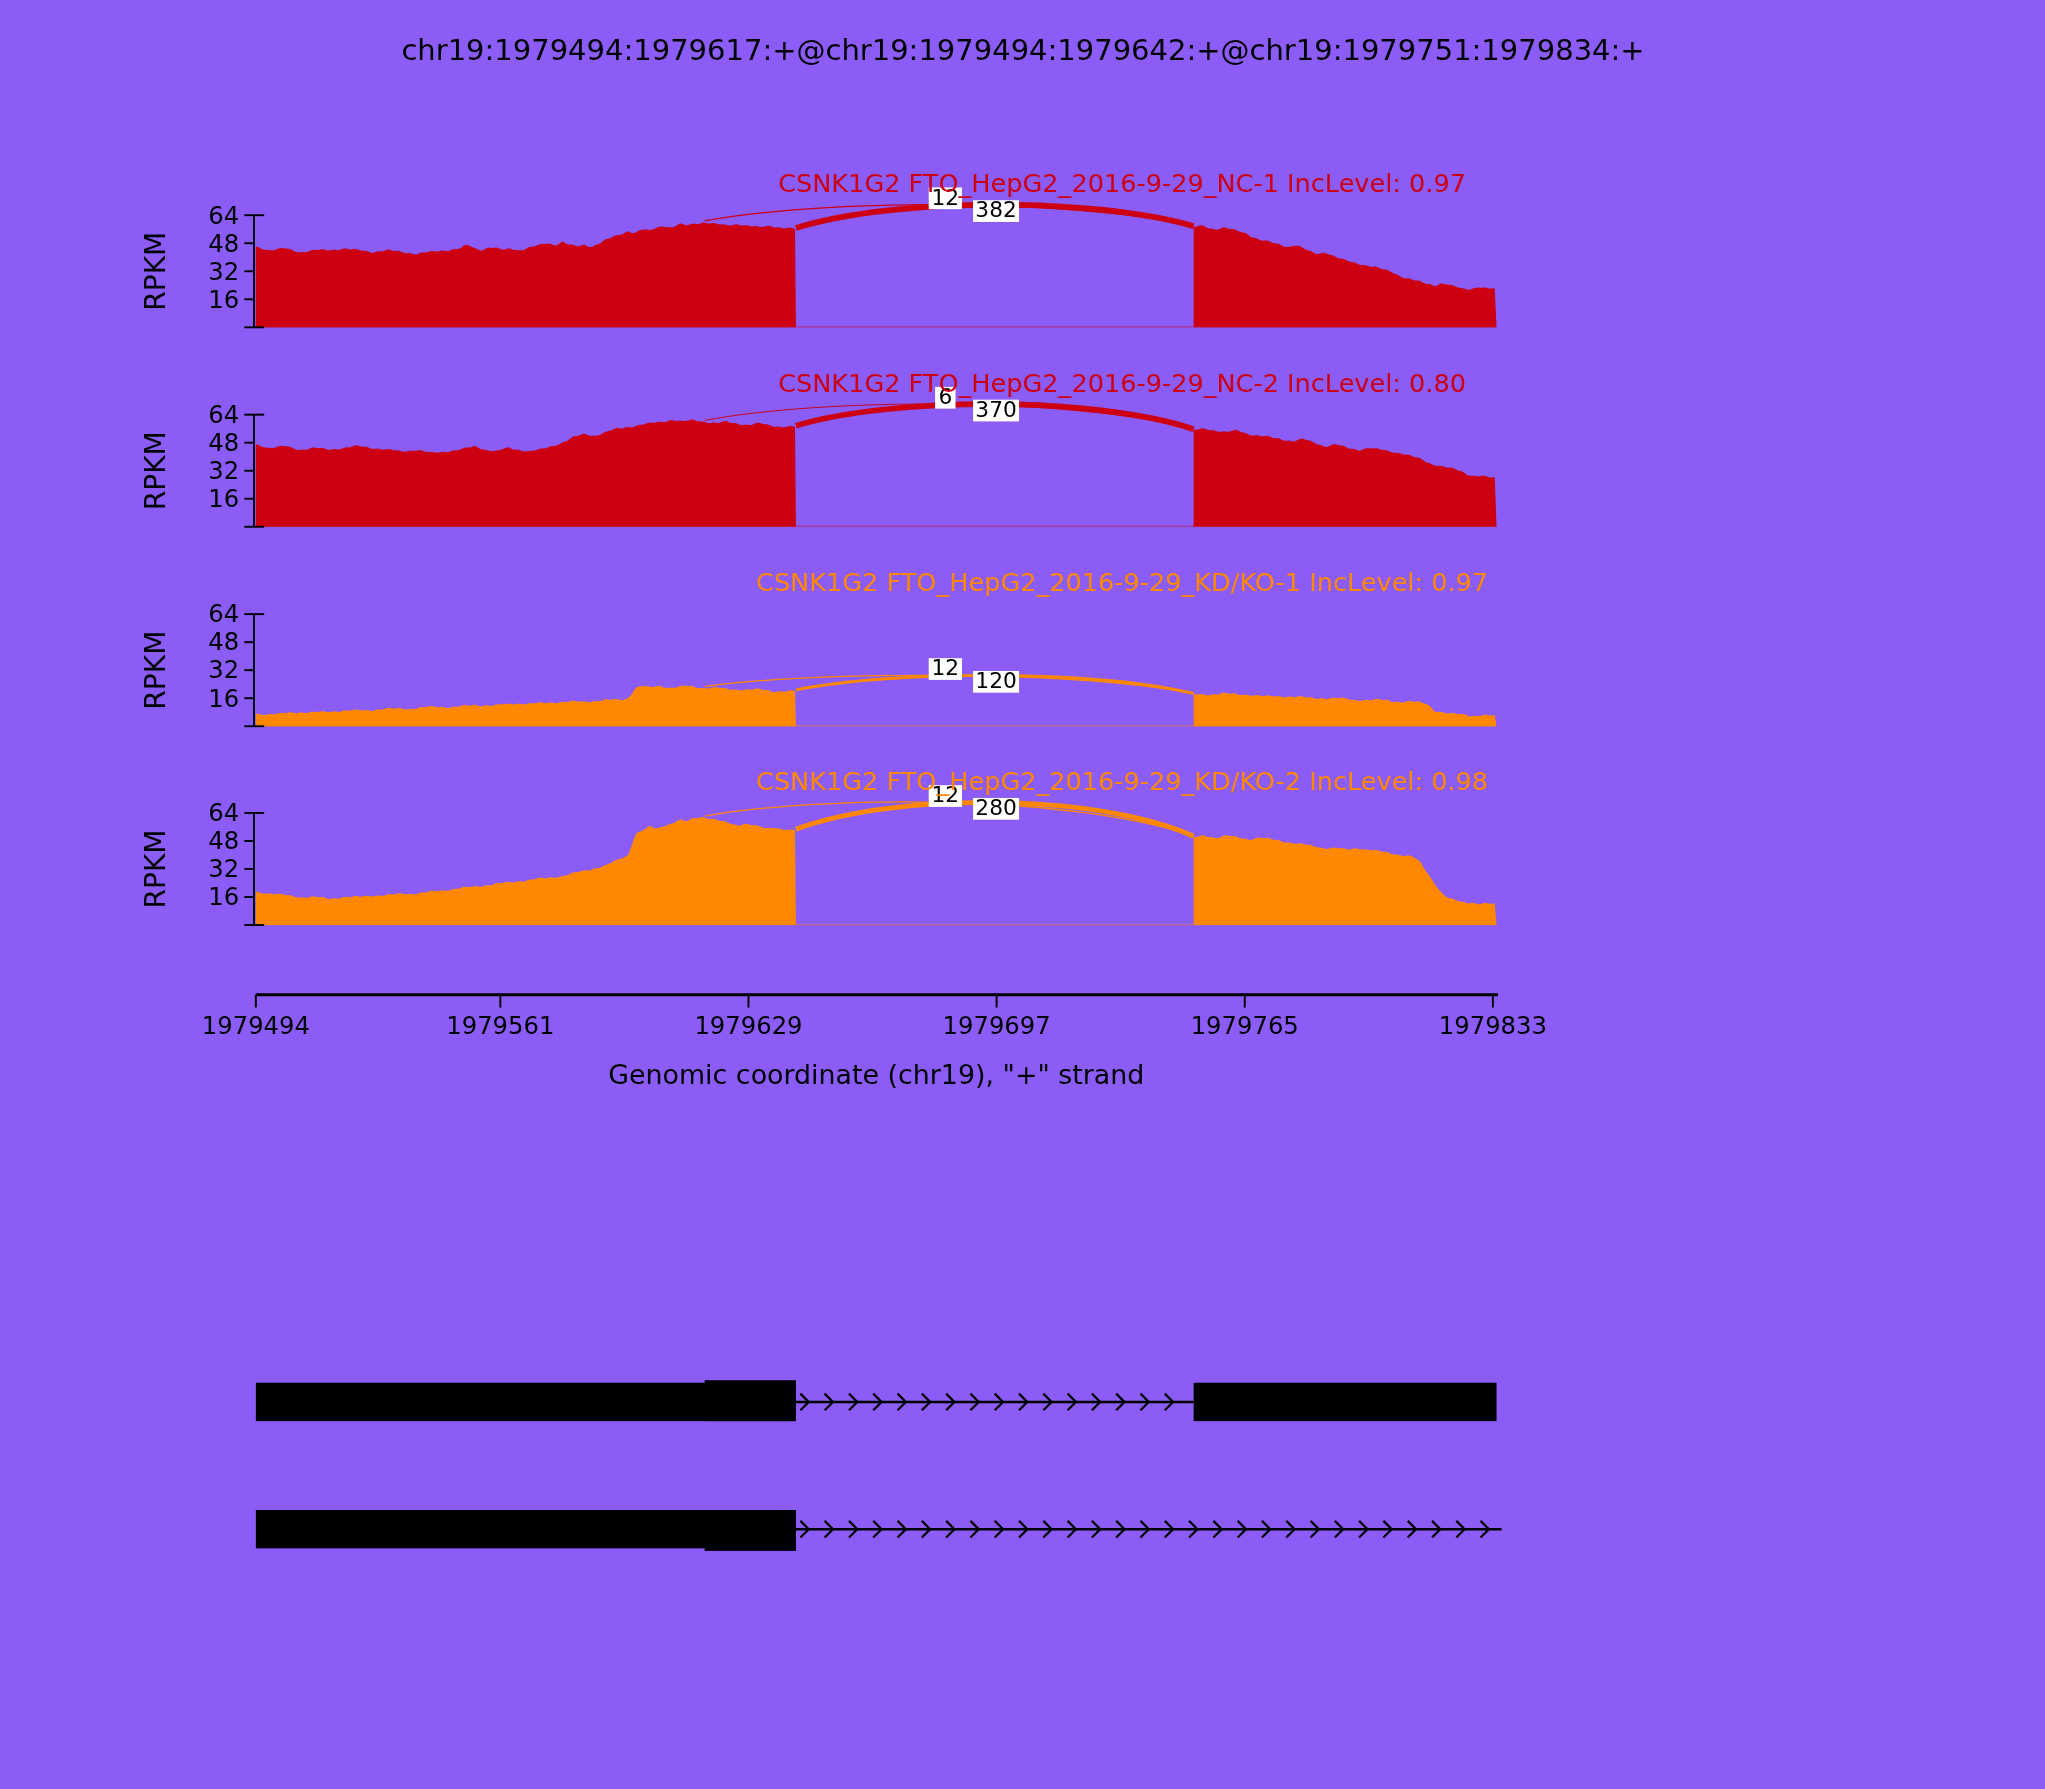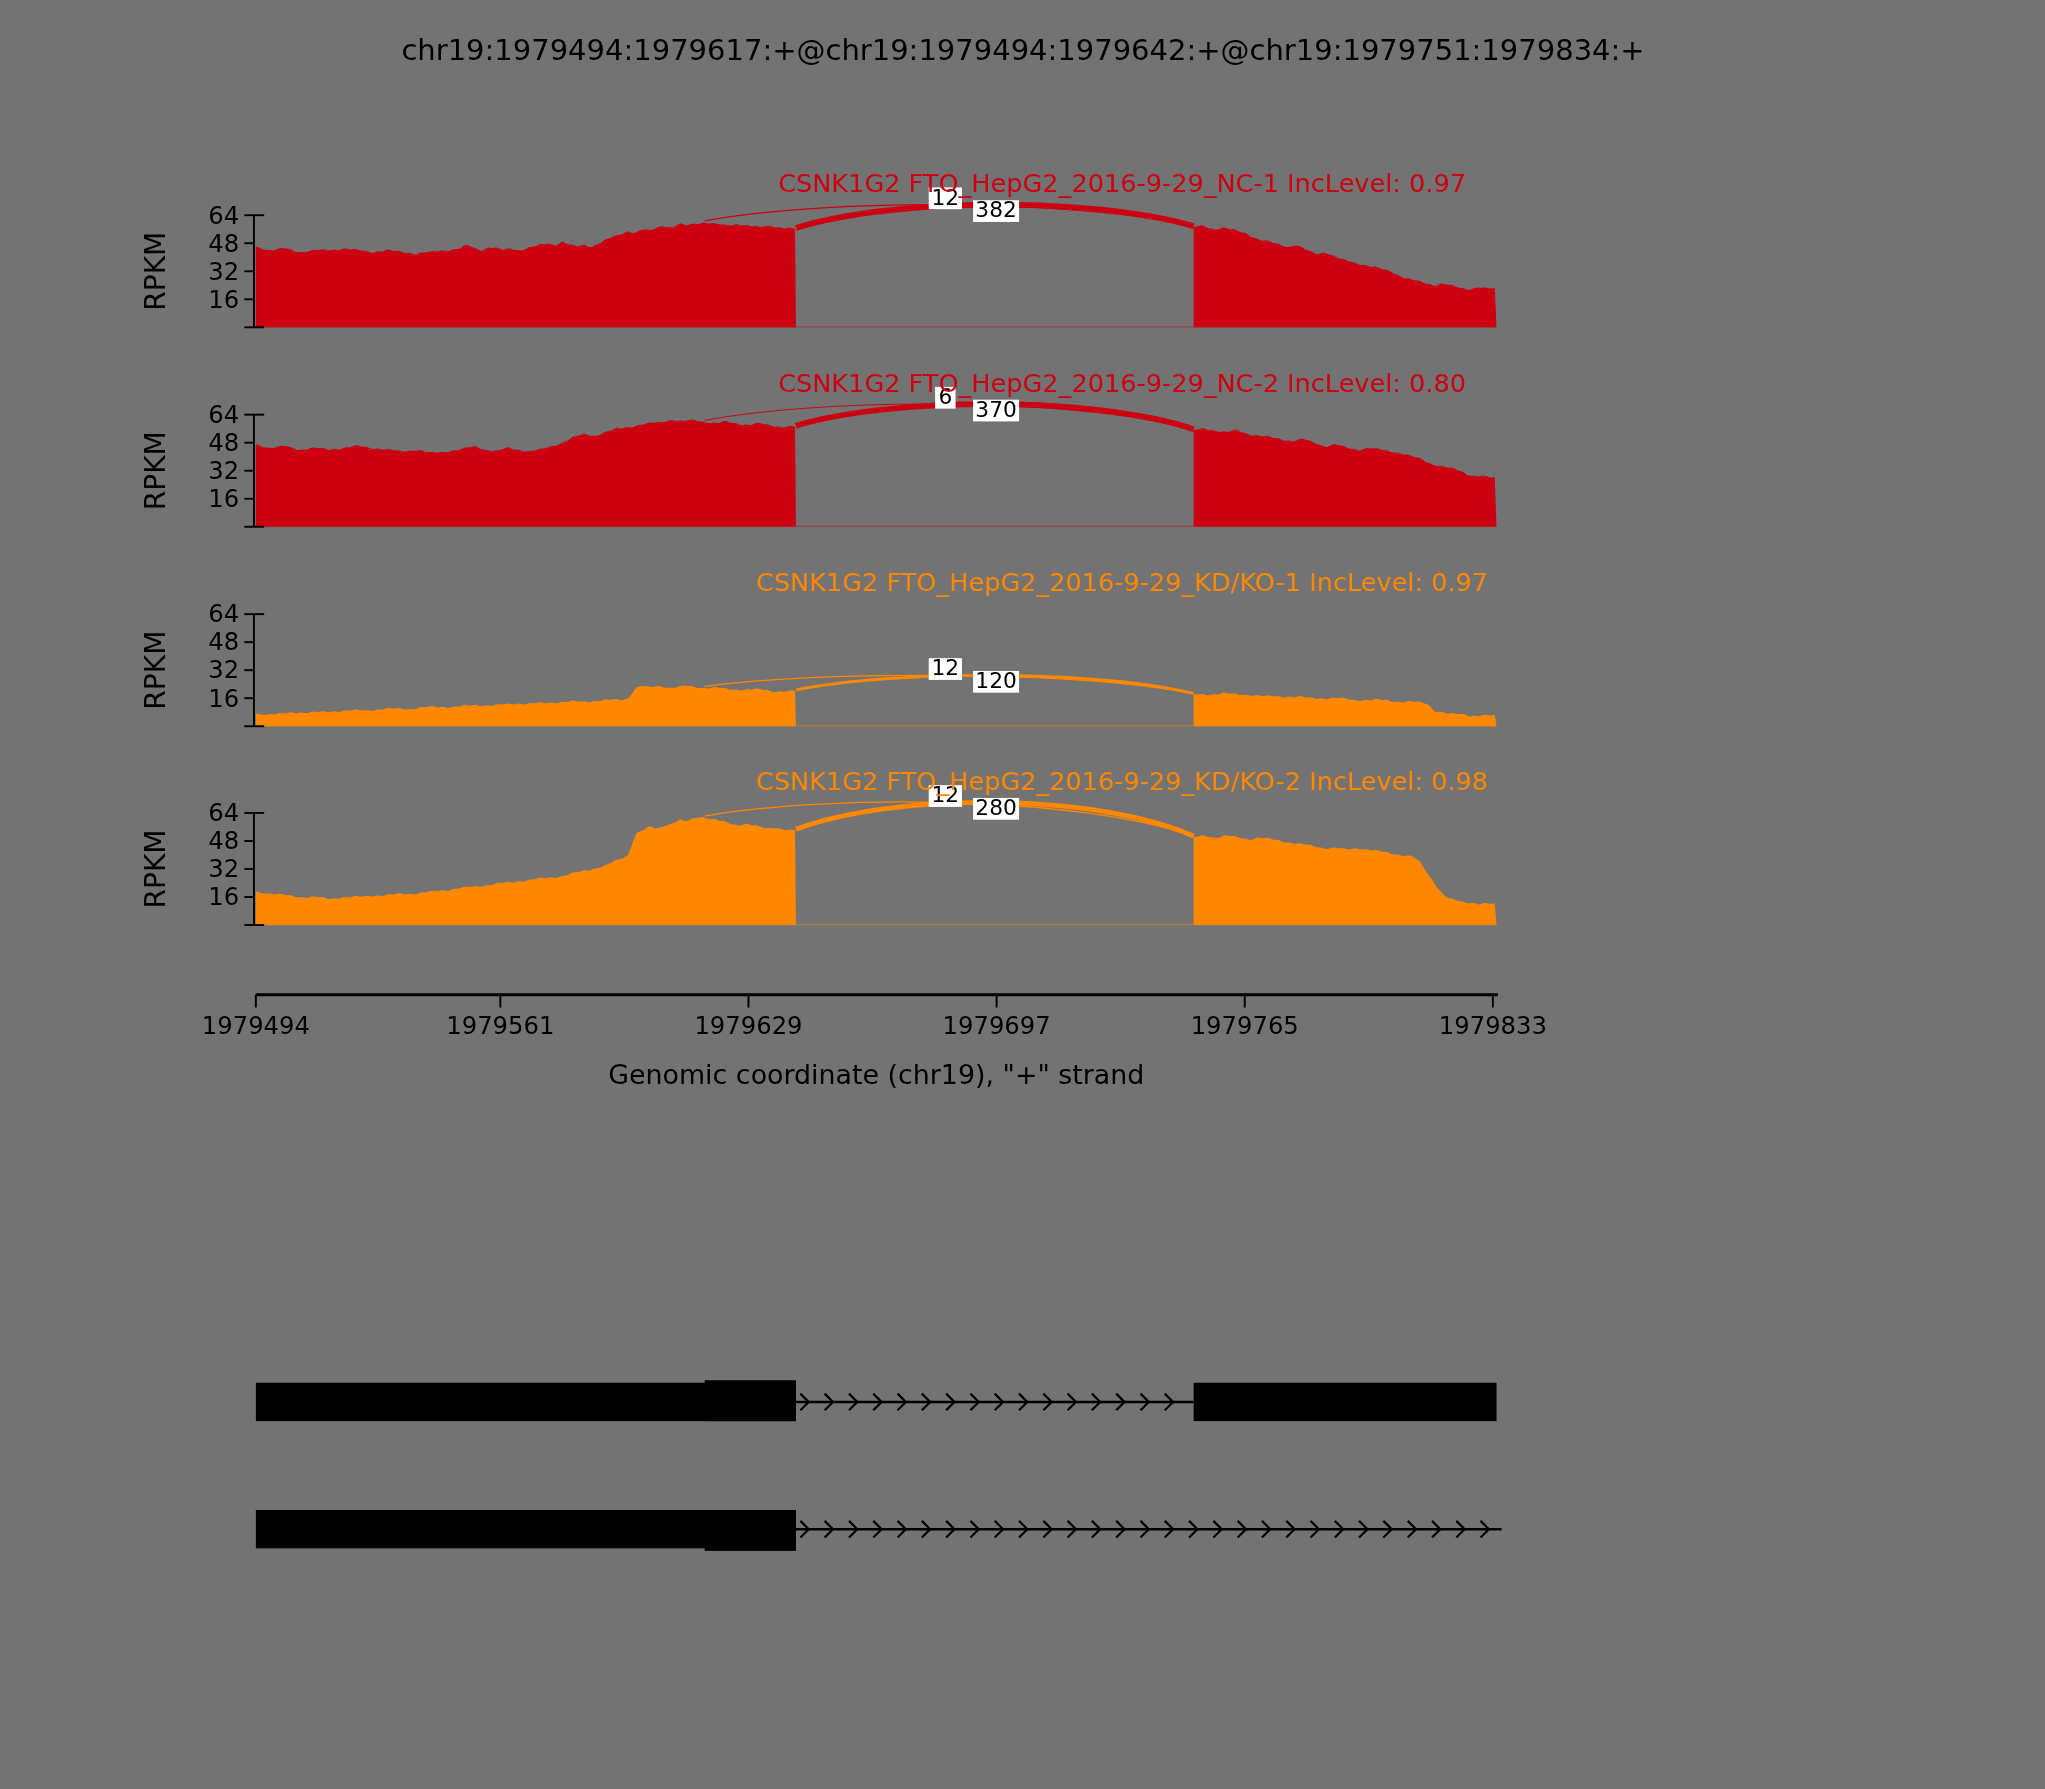--- a/index.html
+++ b/index.html
@@ -1,16 +1,16 @@
 <!DOCTYPE html>
 <html style="font-size:10.2px"><head>
 <meta charset="utf-8">
 <style>
   html,body{margin:0;padding:0;background:#ffffff;}
-  .page{position:relative;width:2046px;height:1790px;background:#737373;font-family:"DejaVu Sans",sans-serif;}
+  .page{position:relative;width:2046px;height:1790px;background:#8b5cf6;font-family:"DejaVu Sans",sans-serif;}
   .main-title{position:absolute;top:33px;left:0;width:2046px;text-align:center;
     font-size:29px;color:#000;font-family:"DejaVu Sans",sans-serif;}
   svg{position:absolute;top:0;left:0;}
   svg text{font-family:"DejaVu Sans",sans-serif;}
 </style>
 </head>
 <body>
 
 <div class="page">
   <div class="main-title">chr19:1979494:1979617:+@chr19:1979494:1979642:+@chr19:1979751:1979834:+</div>

